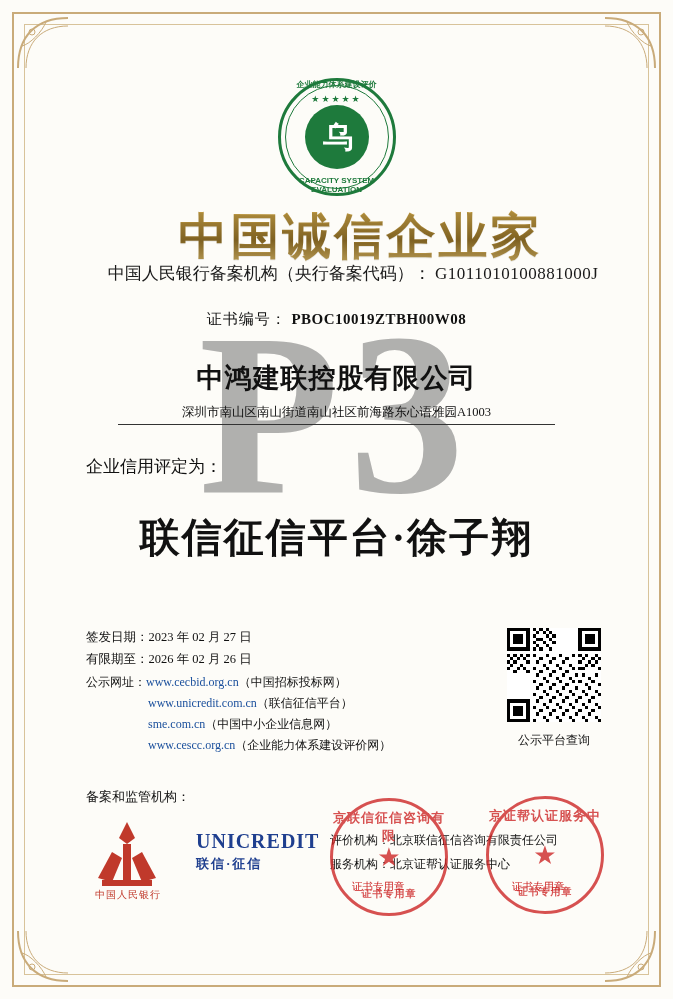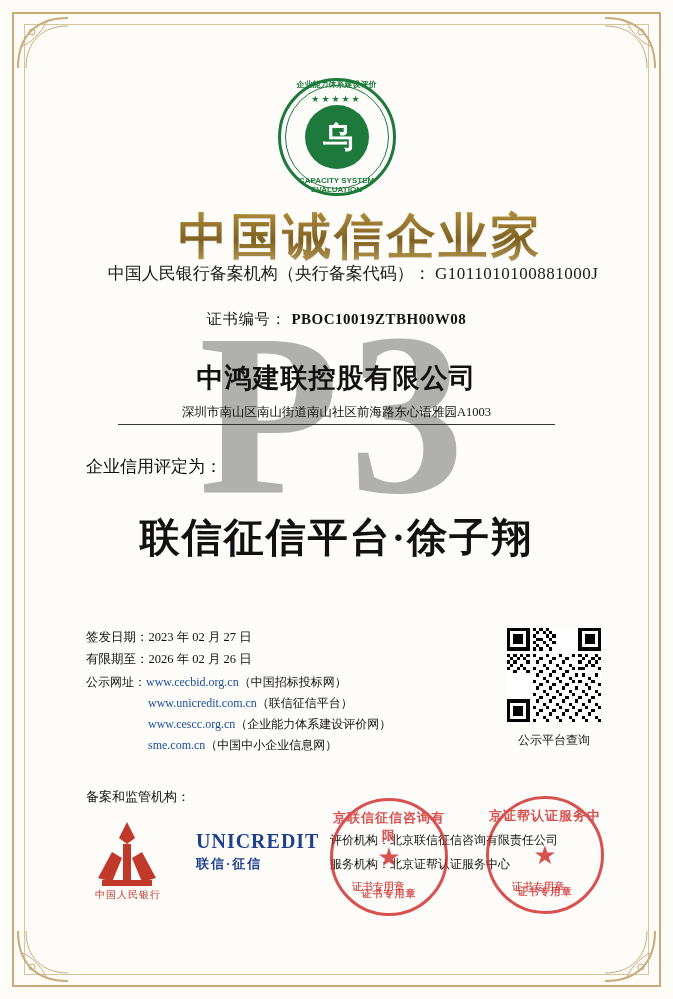--- a/index.html
+++ b/index.html
@@ -191,24 +191,24 @@
   </div>
 
   <div class="sites">
     <div>
       <span class="note">公示网址：</span><span class="url">www.cecbid.org.cn</span><span class="note">（中国招标投标网）</span>
     </div>
     <div style="padding-left:62px;">
       <span class="url">www.unicredit.com.cn</span><span class="note">（联信征信平台）</span>
     </div>
     <div style="padding-left:62px;">
+      <span class="url">sme.com.cn</span><span class="note">（中国中小企业信息网）</span>
+    </div>
+    <div style="padding-left:62px;">
       <span class="url">www.cescc.org.cn</span><span class="note">（企业能力体系建设评价网）</span>
-    </div>
-    <div style="padding-left:62px;">
-      <span class="url">sme.com.cn</span><span class="note">（中国中小企业信息网）</span>
     </div>
   </div>
 
   <div class="qr-wrap">
     <svg class="qr" viewBox="0 0 29 29" shape-rendering="crispEdges">
       <rect width="29" height="29" fill="#fff"></rect>
       <g fill="#000">
         <rect x="0" y="0" width="7" height="1"></rect>
           <rect x="0" y="6" width="7" height="1"></rect>
         <rect x="0" y="0" width="1" height="7"></rect>

